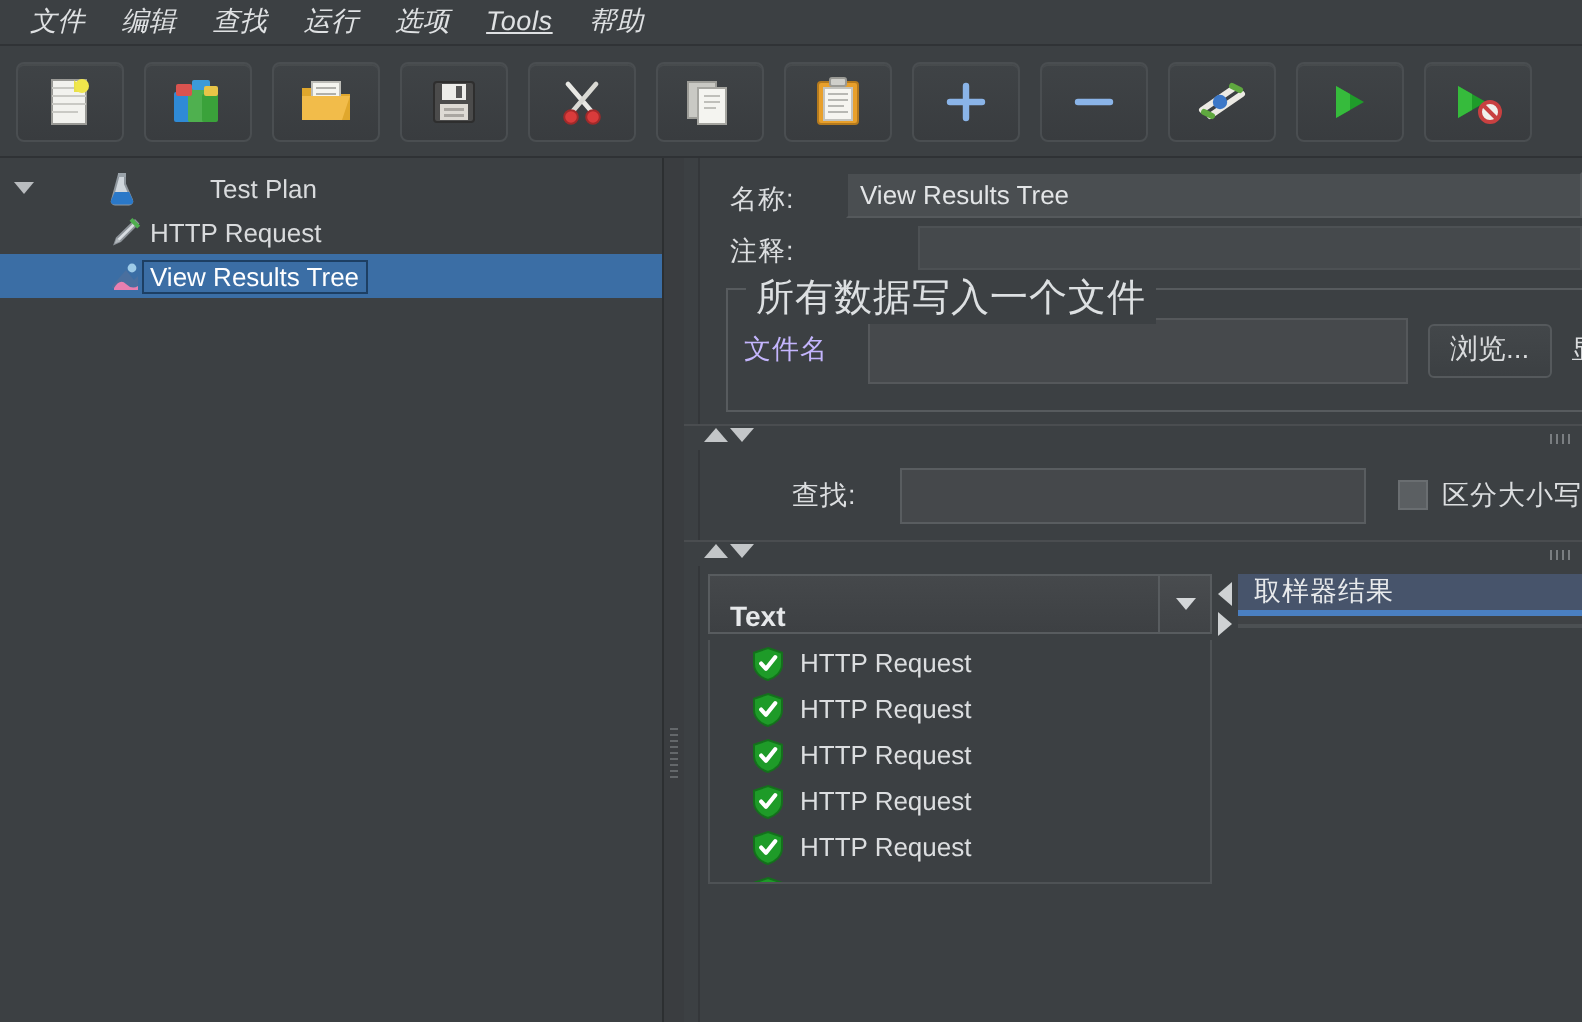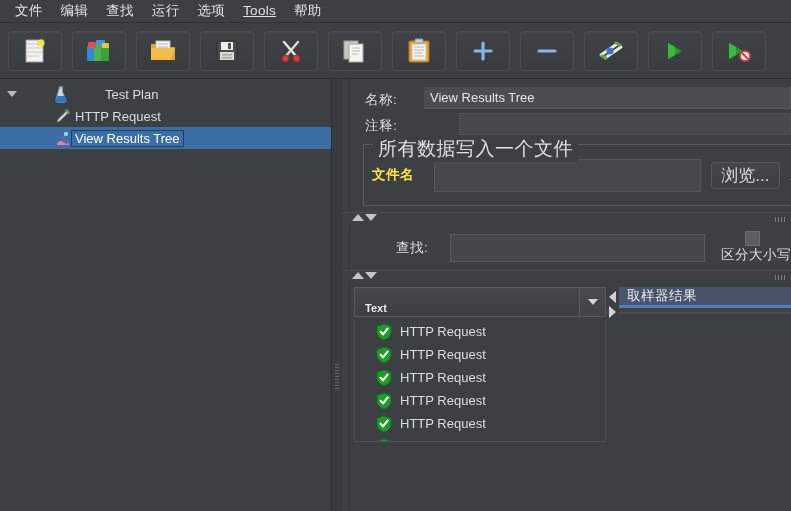--- a/index.html
+++ b/index.html
@@ -19,20 +19,21 @@
     background: #3c4043;
     display: flex; align-items: center;
     padding-left: 6px;
     border-bottom: 1px solid #303336;
   }
   .menu-item {
     font-size: 13.5px; color: #dfe1e3;
     padding: 2px 9px 3px 9px;
     white-space: nowrap; cursor: default;
     letter-spacing: .3px;
+    font-style: italic;
   }
 
   
   .toolbar {
     position: absolute; top: 23px; left: 0; width: 791px; height: 56px;
     background: #3c4043;
     display: flex; align-items: center;
     padding-left: 8px;
     border-bottom: 1px solid #2f3235;
   }
@@ -144,30 +145,30 @@
   }
   .groupbox > .gb-title {
     position: absolute; top: -9px; left: 9px;
     background: #3c4043;
     padding: 0 5px;
     font-size: 19px; color: #dde0e2;
     letter-spacing: .5px;
     white-space: nowrap;
   }
   .gb-inner { display:flex; align-items:center; height: 100%; padding-left: 8px; }
-  .gb-label { font-size: 13.5px; color:#fde047; width:62px; flex:0 0 62px; letter-spacing:.5px;font-weight:bold;}
+  .gb-label { font-size: 13.5px; color:#c4b5fd; width:62px; flex:0 0 62px; letter-spacing:.5px;}
   #file-input { width: 270px; height: 33px; line-height:31px; background:#46494c; border:1px solid #55585b;}
   .sm-btn {
     height: 27px; min-width: 56px;
     margin-left: 10px;
     padding: 0 10px;
     border-radius: 3px;
     background: linear-gradient(#43474a, #3c4043);
     border: 1px solid #55595c;
-    color: #d8dadc; font-size: 17px;
+    color: #d8dadc; font-size: 14px;
     display:flex; align-items:center; justify-content:center;
     cursor: default; white-space:nowrap;text-align:right;
   }
   .clipped-label { margin-left: 10px; font-size:13px; color:#d9dbdd; white-space:nowrap; overflow:hidden; }
 
   
   .divider-strip {
     position: relative;
     height: 13px; width: 449px;
     background: #3c4043;
@@ -190,42 +191,42 @@
     width: 12px; height: 5px;
     background-image: repeating-linear-gradient(to right, #7a7e81 0 1px, transparent 1px 3px);
   }
 
   .search-area { height: 45px; display:flex; align-items:center; padding-left: 14px; }
   .search-label { font-size:13.5px; color:#dcdee0; width:54px; flex:0 0 54px; letter-spacing:.5px;margin-left:40px;}
   #search-input {
     width: 258px; height: 28px; line-height:26px;
     background:#45484b; border:1px solid #595d60;
   }
-  .chk-wrap { display:flex; align-items:center; margin-left: 16px; flex-direction: column; }
+  .chk-wrap { display:flex; align-items:center; margin-left: 16px; }
   .chk {
     width:15px; height:15px;
     background:#5b5f62; border:1px solid #6a6e71;
     margin-right: 7px;
   }
   .chk-label { font-size:13.5px; color:#dcdee0; letter-spacing:.5px; white-space:nowrap; }
 
   
   .bottom { position: relative; height: 160px; }
   .bl {
     position:absolute; left: 12px; top: 4px; width: 252px; height: 156px;
   }
   .combo {
     display:flex; align-items:stretch;
     height: 30px; width: 252px;
     background: linear-gradient(#45484b, #3d4043);
     border: 1px solid #585c5f;
   }
   .combo .ctext {
     flex:1; display:flex; align-items:center;
-    padding-left: 10px; font-size:11px; color:#e6e8ea; font-weight:bold;margin-top:12px;
+    padding-left: 10px; font-size:14px; color:#e6e8ea; font-weight:bold;margin-top:12px;
   }
   .combo .carrow {
     width: 26px; display:flex; align-items:center; justify-content:center;
     border-left: 1px solid #585c5f;
     background: linear-gradient(#494c4f, #404346);
   }
   .dn-tri-sm {
     width:0;height:0;border-left:5px solid transparent;border-right:5px solid transparent;
     border-top:6px solid #d4d7d9;
   }

